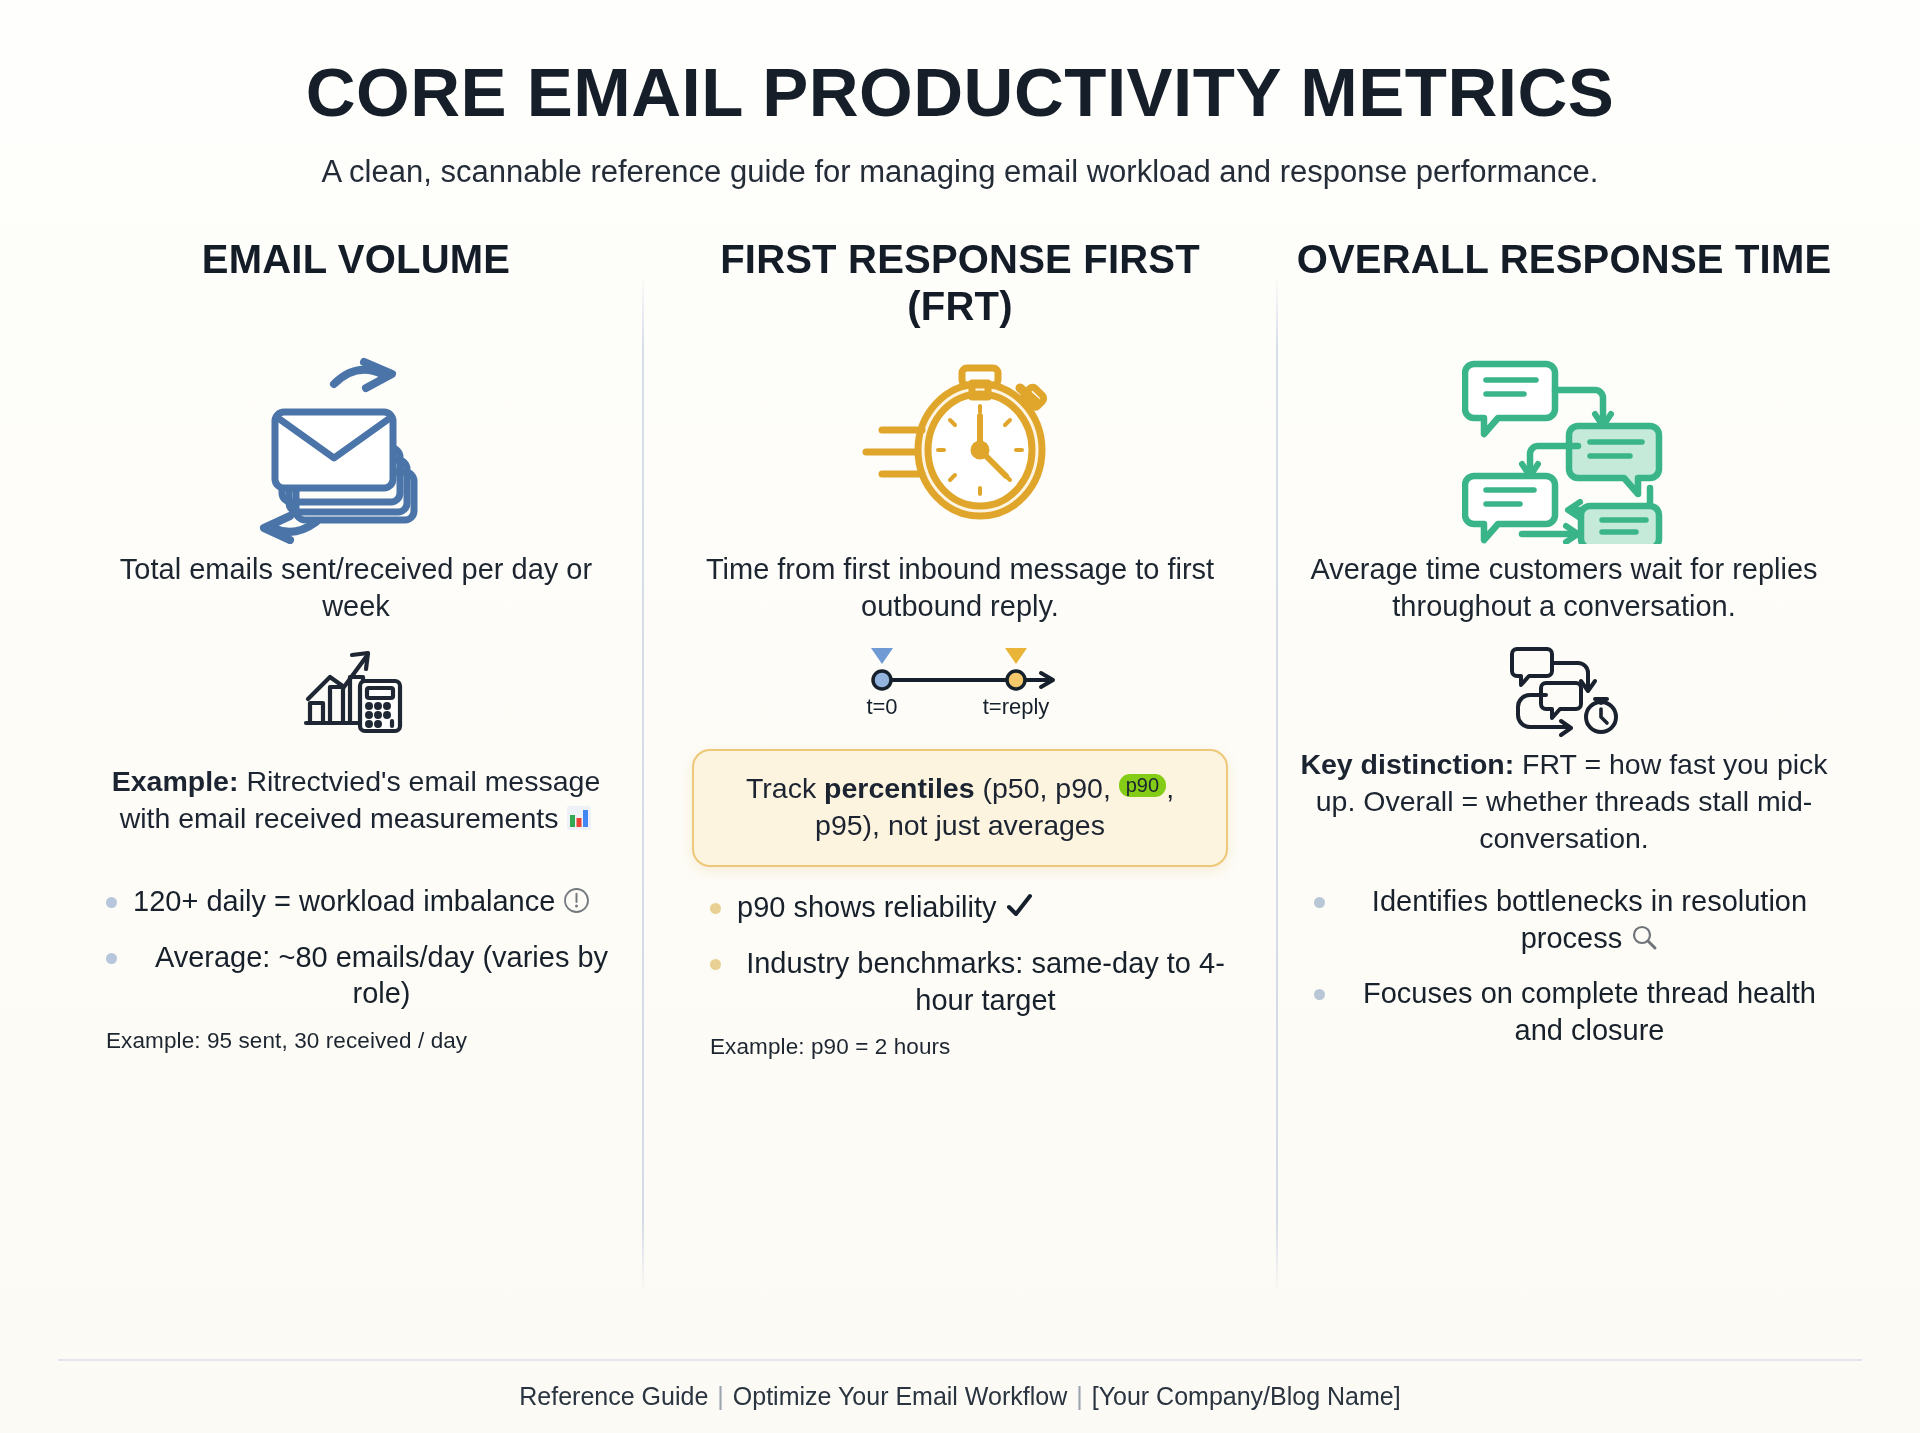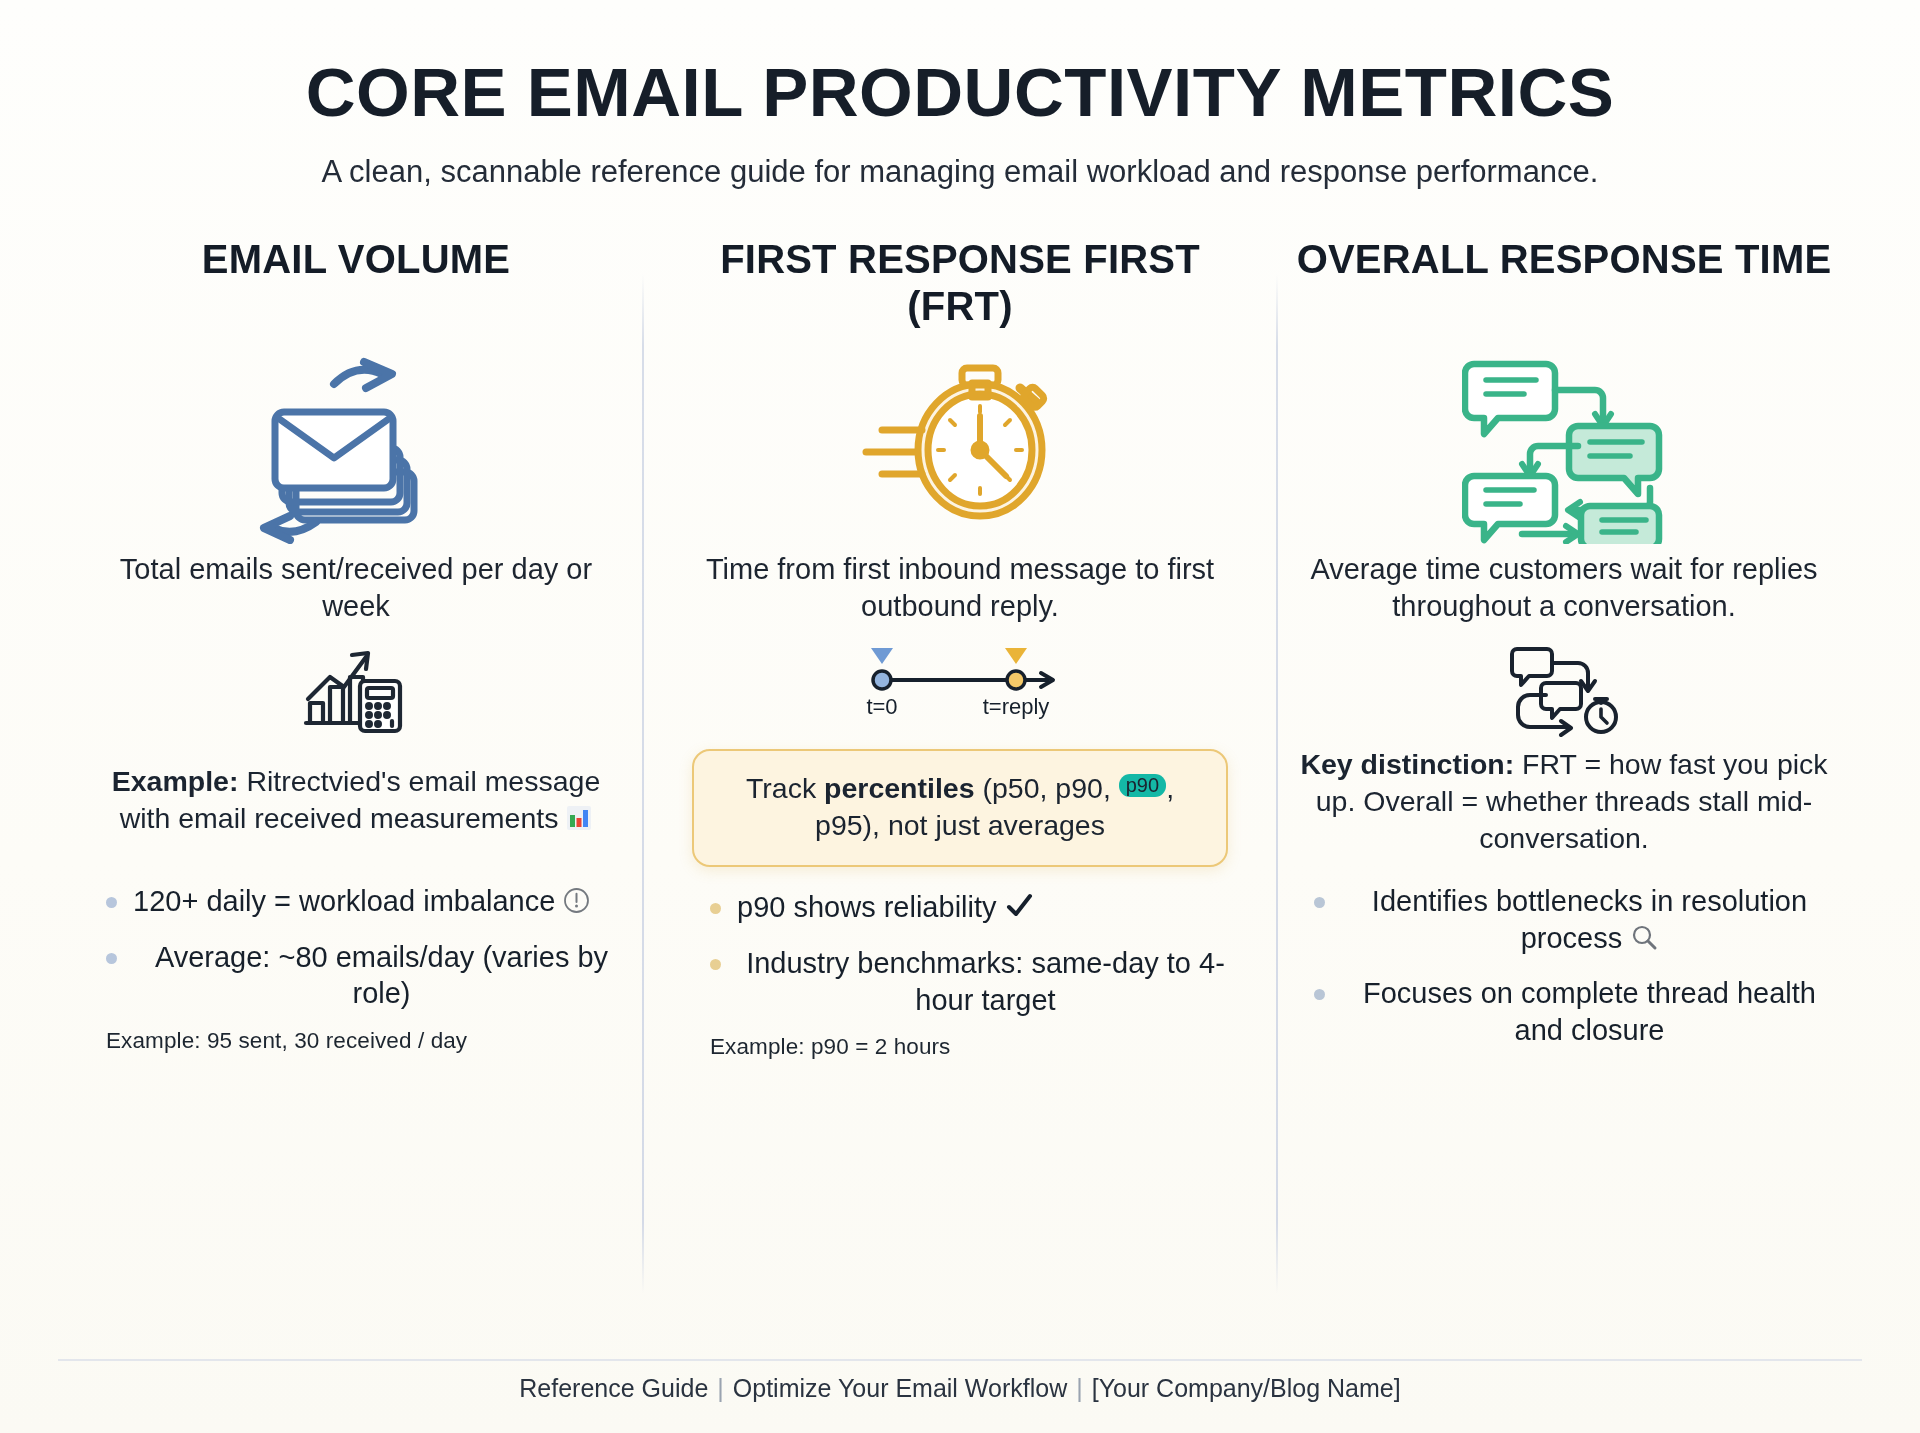--- a/index.html
+++ b/index.html
@@ -110,21 +110,21 @@
     border-radius: 18px;
     padding: 19px 22px 21px 22px;
     font-size: 28.5px;
     line-height: 1.3;
     color: #1b2430;
     box-shadow: 0 4px 14px rgba(214,170,72,0.18);
   }
   .callout b { font-weight: 700; }
   .badge-p90 {
     display: inline-block;
-    background: #14b8a6;
+    background: #84cc16;
     border-radius: 11px;
     padding: 1px 7px 2px 7px;
     font-size: 20px;
     line-height: 1;
     vertical-align: 6px;
   }
 
   
   .bullets {
     margin-top: 22px;
@@ -165,21 +165,21 @@
   .footer-rule {
     position: absolute;
     left: 58px; right: 58px;
     bottom: 72px;
     height: 2px;
     background: #e3e6ec;
   }
   .footer {
     position: absolute;
     left: 0; right: 0;
-    bottom: 30px;
+    bottom: 22px;
     text-align: center;
     font-size: 25px;
     color: #2a3340;
   }
   .footer .sep { color: #9aa3b0; padding: 0 9px; }
 
   .inline-ico { display: inline-block; vertical-align: -3px; }
 </style>
 </head>
 <body>

